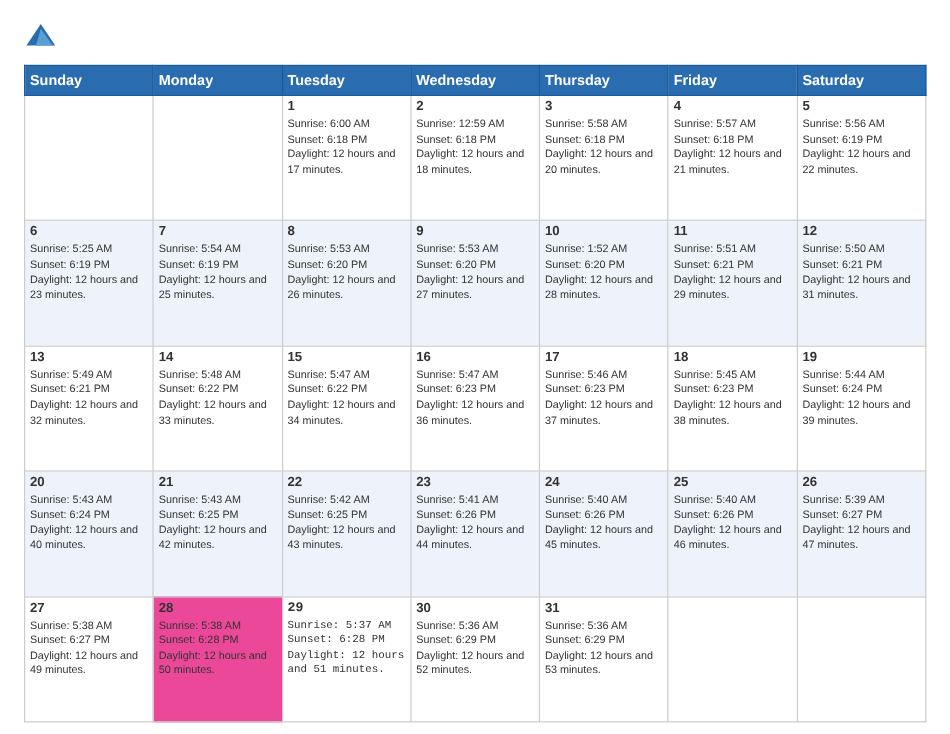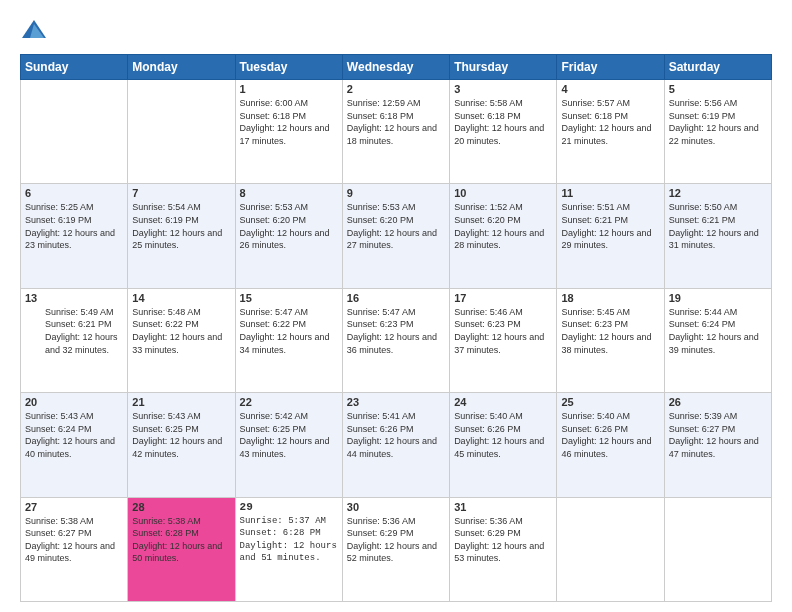--- a/index.html
+++ b/index.html
@@ -208,21 +208,21 @@
           <td style="background: rgb(238, 242, 250);">
             <span class="day-num">12</span>
             <div class="day-info" style="white-space: pre-line;">Sunrise: 5:50 AM
 Sunset: 6:21 PM
 Daylight: 12 hours and 31 minutes.</div>
           </td>
         </tr>
         <tr>
           <td style="background: rgb(255, 255, 255);">
             <span class="day-num">13</span>
-            <div class="day-info" style="white-space: pre-line; margin-left: 20px;">Sunrise: 5:49 AM
+            <div class="day-info" style="white-space: pre-line;">Sunrise: 5:49 AM
 Sunset: 6:21 PM
 Daylight: 12 hours and 32 minutes.</div>
           </td>
           <td style="background: rgb(255, 255, 255); margin-top: 20px;">
             <span class="day-num">14</span>
             <div class="day-info" style="white-space: pre-line;">Sunrise: 5:48 AM
 Sunset: 6:22 PM
 Daylight: 12 hours and 33 minutes.</div>
           </td>
           <td style="background: rgb(255, 255, 255);">

